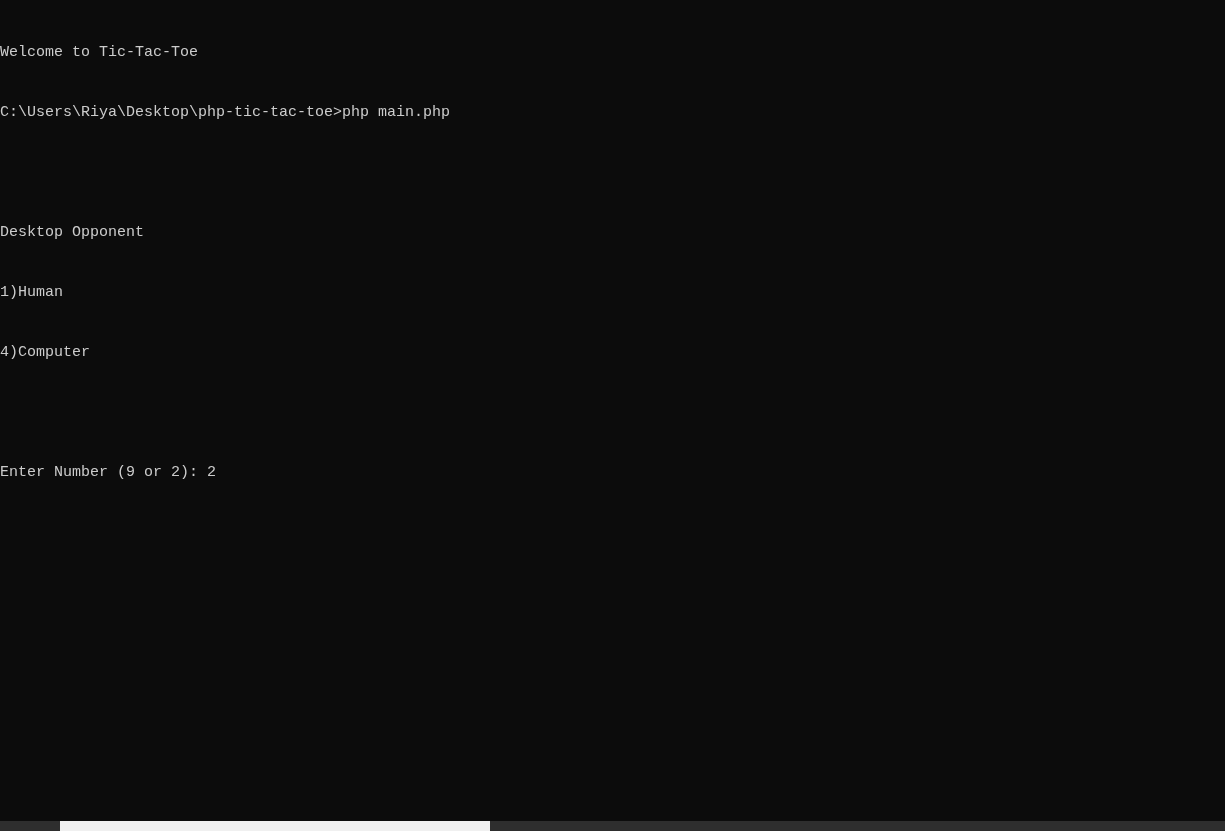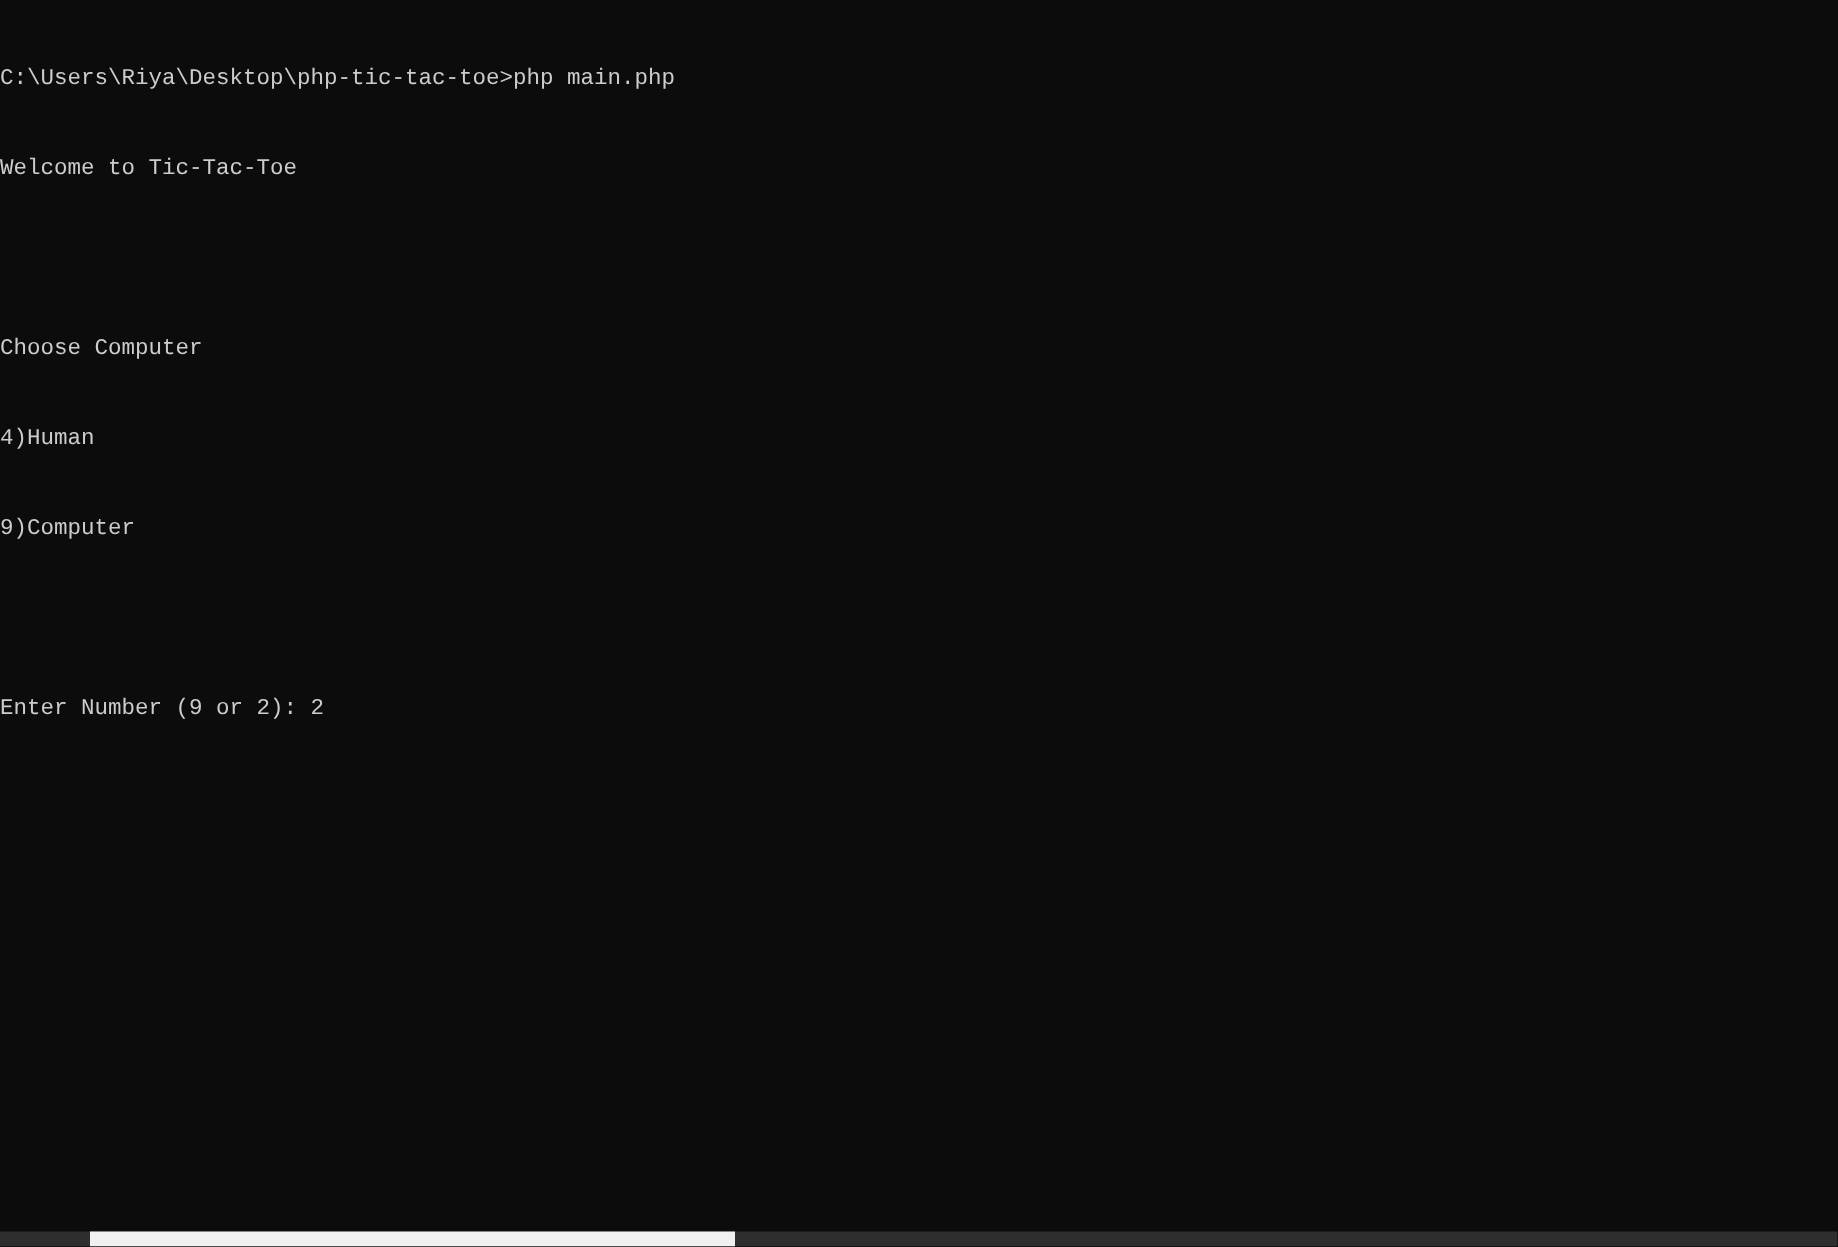--- a/index.html
+++ b/index.html
@@ -40,26 +40,26 @@
       left: 60px;
       width: 430px;
       height: 10px;
       background-color: #f0f0f0;
     }
   </style>
 </head>
 <body>
 
 <div class="terminal">
+  <span class="line">Welcome to Tic-Tac-Toe</span>
   <span class="line">C:\Users\Riya\Desktop\php-tic-tac-toe&gt;php main.php</span>
-  <span class="line">Welcome to Tic-Tac-Toe</span>
   <span class="line"></span>
-  <span class="line">Choose Computer</span>
-  <span class="line">4)Human</span>
-  <span class="line">9)Computer</span>
+  <span class="line">Desktop Opponent</span>
+  <span class="line">1)Human</span>
+  <span class="line">4)Computer</span>
   <span class="line"></span>
   <span class="line">Enter Number (9 or 2): 2</span>
   <span class="line"></span>
   <span class="line"></span>
   <span class="line"></span>
   <span class="line"></span>
   
   
   
   

